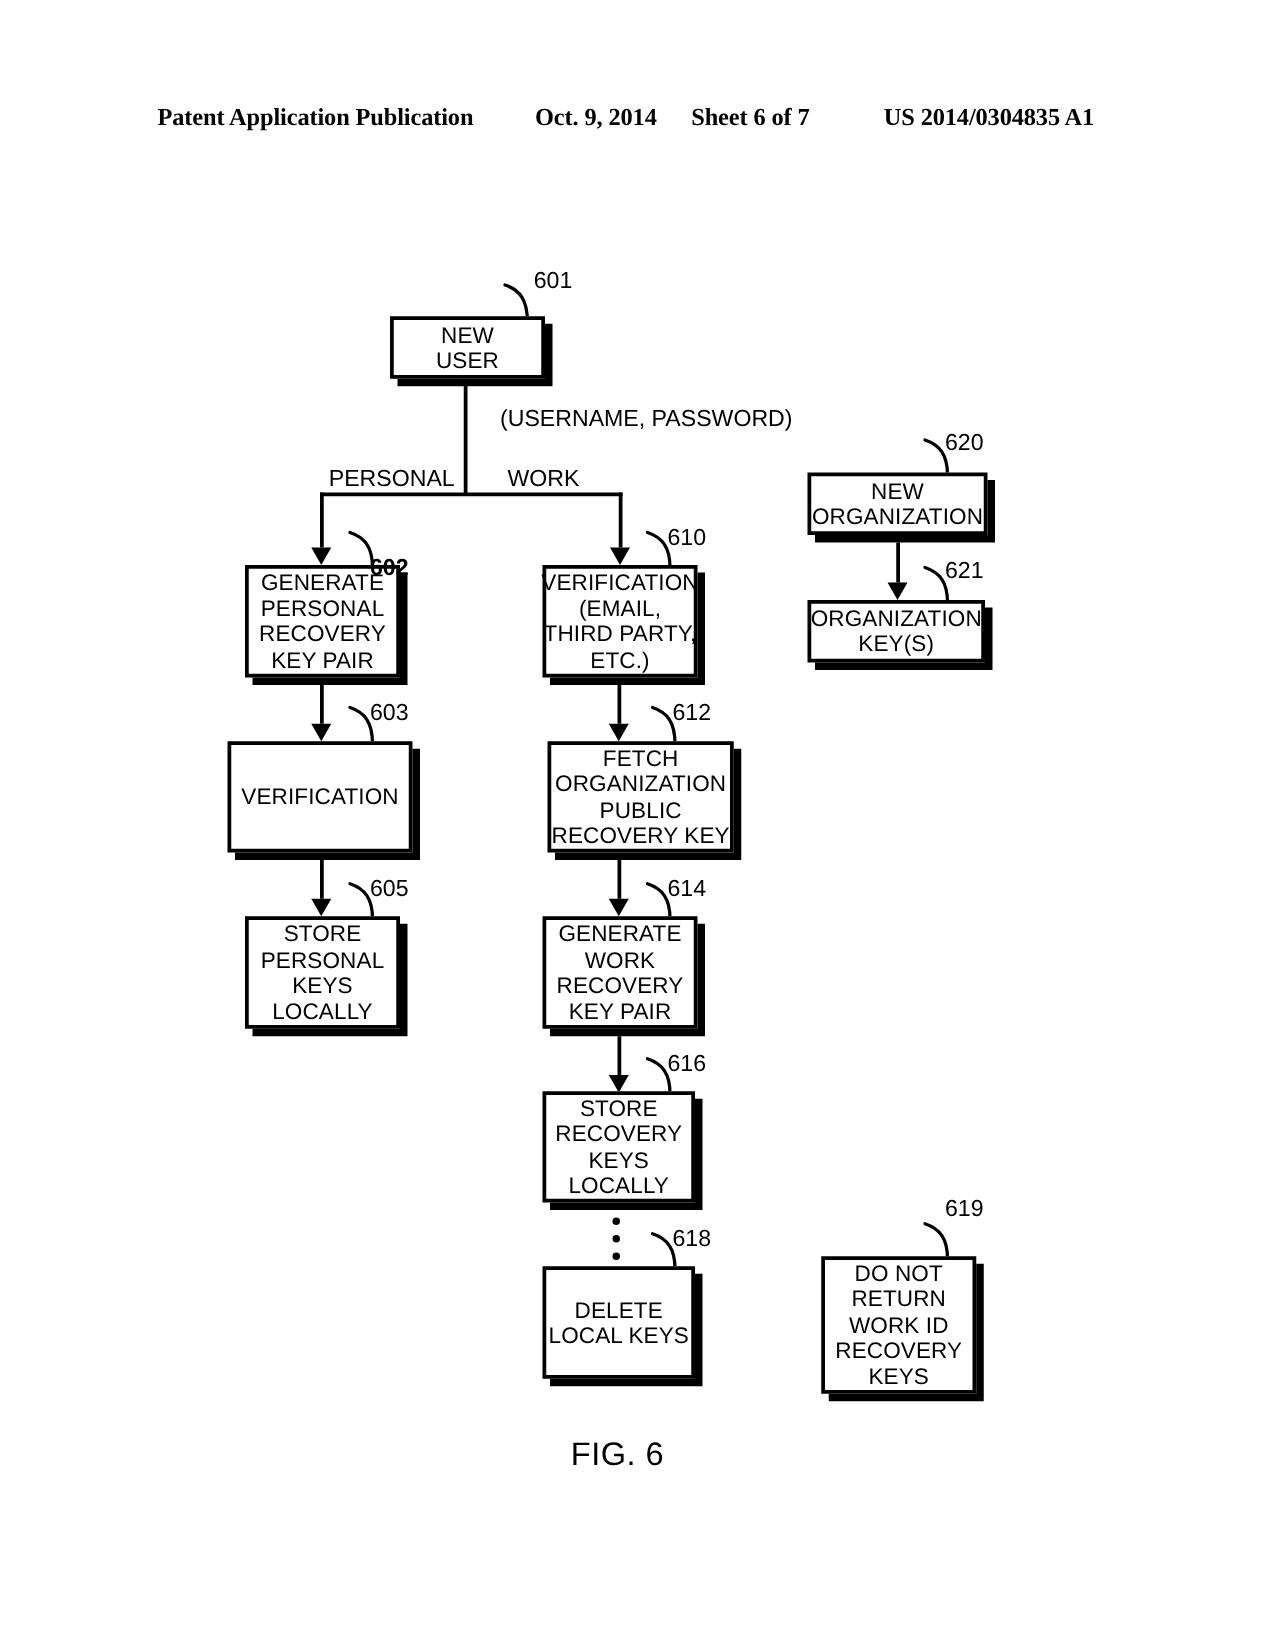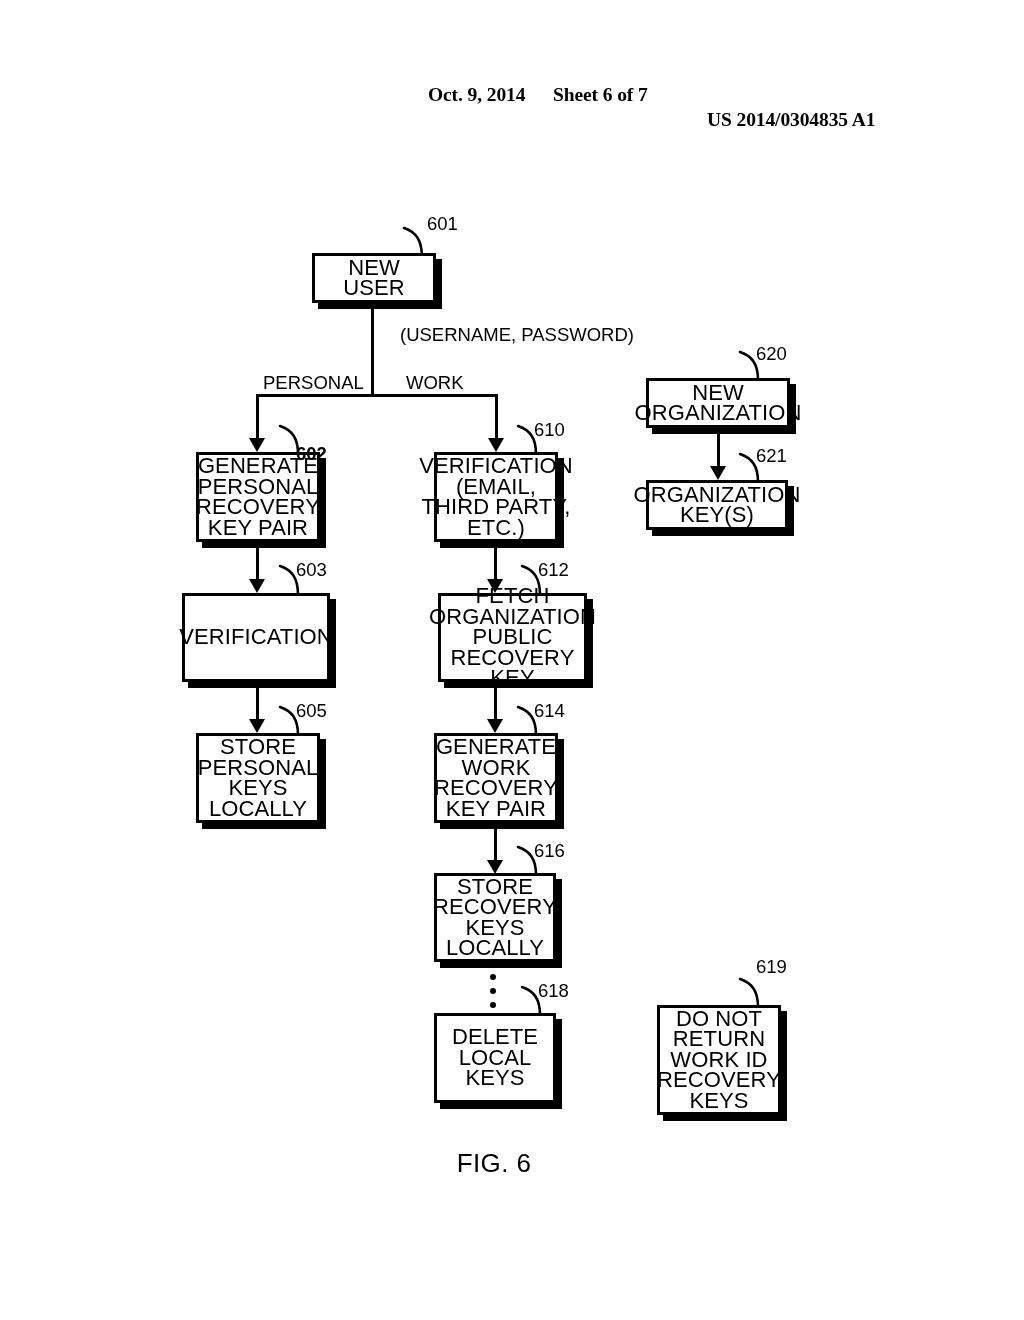--- a/index.html
+++ b/index.html
@@ -25,21 +25,21 @@
     height: 30px;
     font-family: "Liberation Serif", serif;
     font-weight: bold;
     font-size: 19.5px;
     letter-spacing: -0.1px;
     white-space: nowrap;
   }
   #page-header .hdr-pub   { position: absolute; left: 126px; top: 0; }
   #page-header .hdr-date  { position: absolute; left: 428px; top: 0; }
   #page-header .hdr-sheet { position: absolute; left: 553px; top: 0; }
-  #page-header .hdr-num   { position: absolute; left: 707px; top: 0; margin-top: 25px; }
+  #page-header .hdr-num   { position: absolute; left: 707px; top: 0; }
 
   
   #figure {
     position: absolute;
     left: 0;
     top: 0;
     width: 1024px;
     height: 1320px;
   }
 
@@ -50,21 +50,21 @@
     background: #ffffff;
     border: 3px solid #000000;
     box-shadow: 6px 6px 0 0 #000000;
     display: flex;
     align-items: center;
     justify-content: center;
     text-align: center;
     z-index: 3;
   }
   .node .node-text {
-    font-size: 22px;
+    font-size: 18px;
     line-height: 20.5px;
     letter-spacing: 0.1px;
     white-space: pre-line;
   }
 
   
   .vline {
     position: absolute;
     width: 3px;
     background: #000000;
@@ -140,20 +140,21 @@
     width: 988px;
     text-align: center;
     font-size: 26px;
     letter-spacing: 0.4px;
   }
 </style>
 </head>
 <body>
 
 <div id="page-header">
+  <span class="hdr-pub">Patent Application Publication</span>
   <span class="hdr-date">Oct. 9, 2014</span>
   <span class="hdr-sheet">Sheet 6 of 7</span>
   <span class="hdr-num">US 2014/0304835 A1</span>
 </div>
 
 <div id="figure">
 
   <div class="node" style="left:312px; top:253px; width:124px; height:50px;">
     <span class="node-text">NEW
 USER</span>

